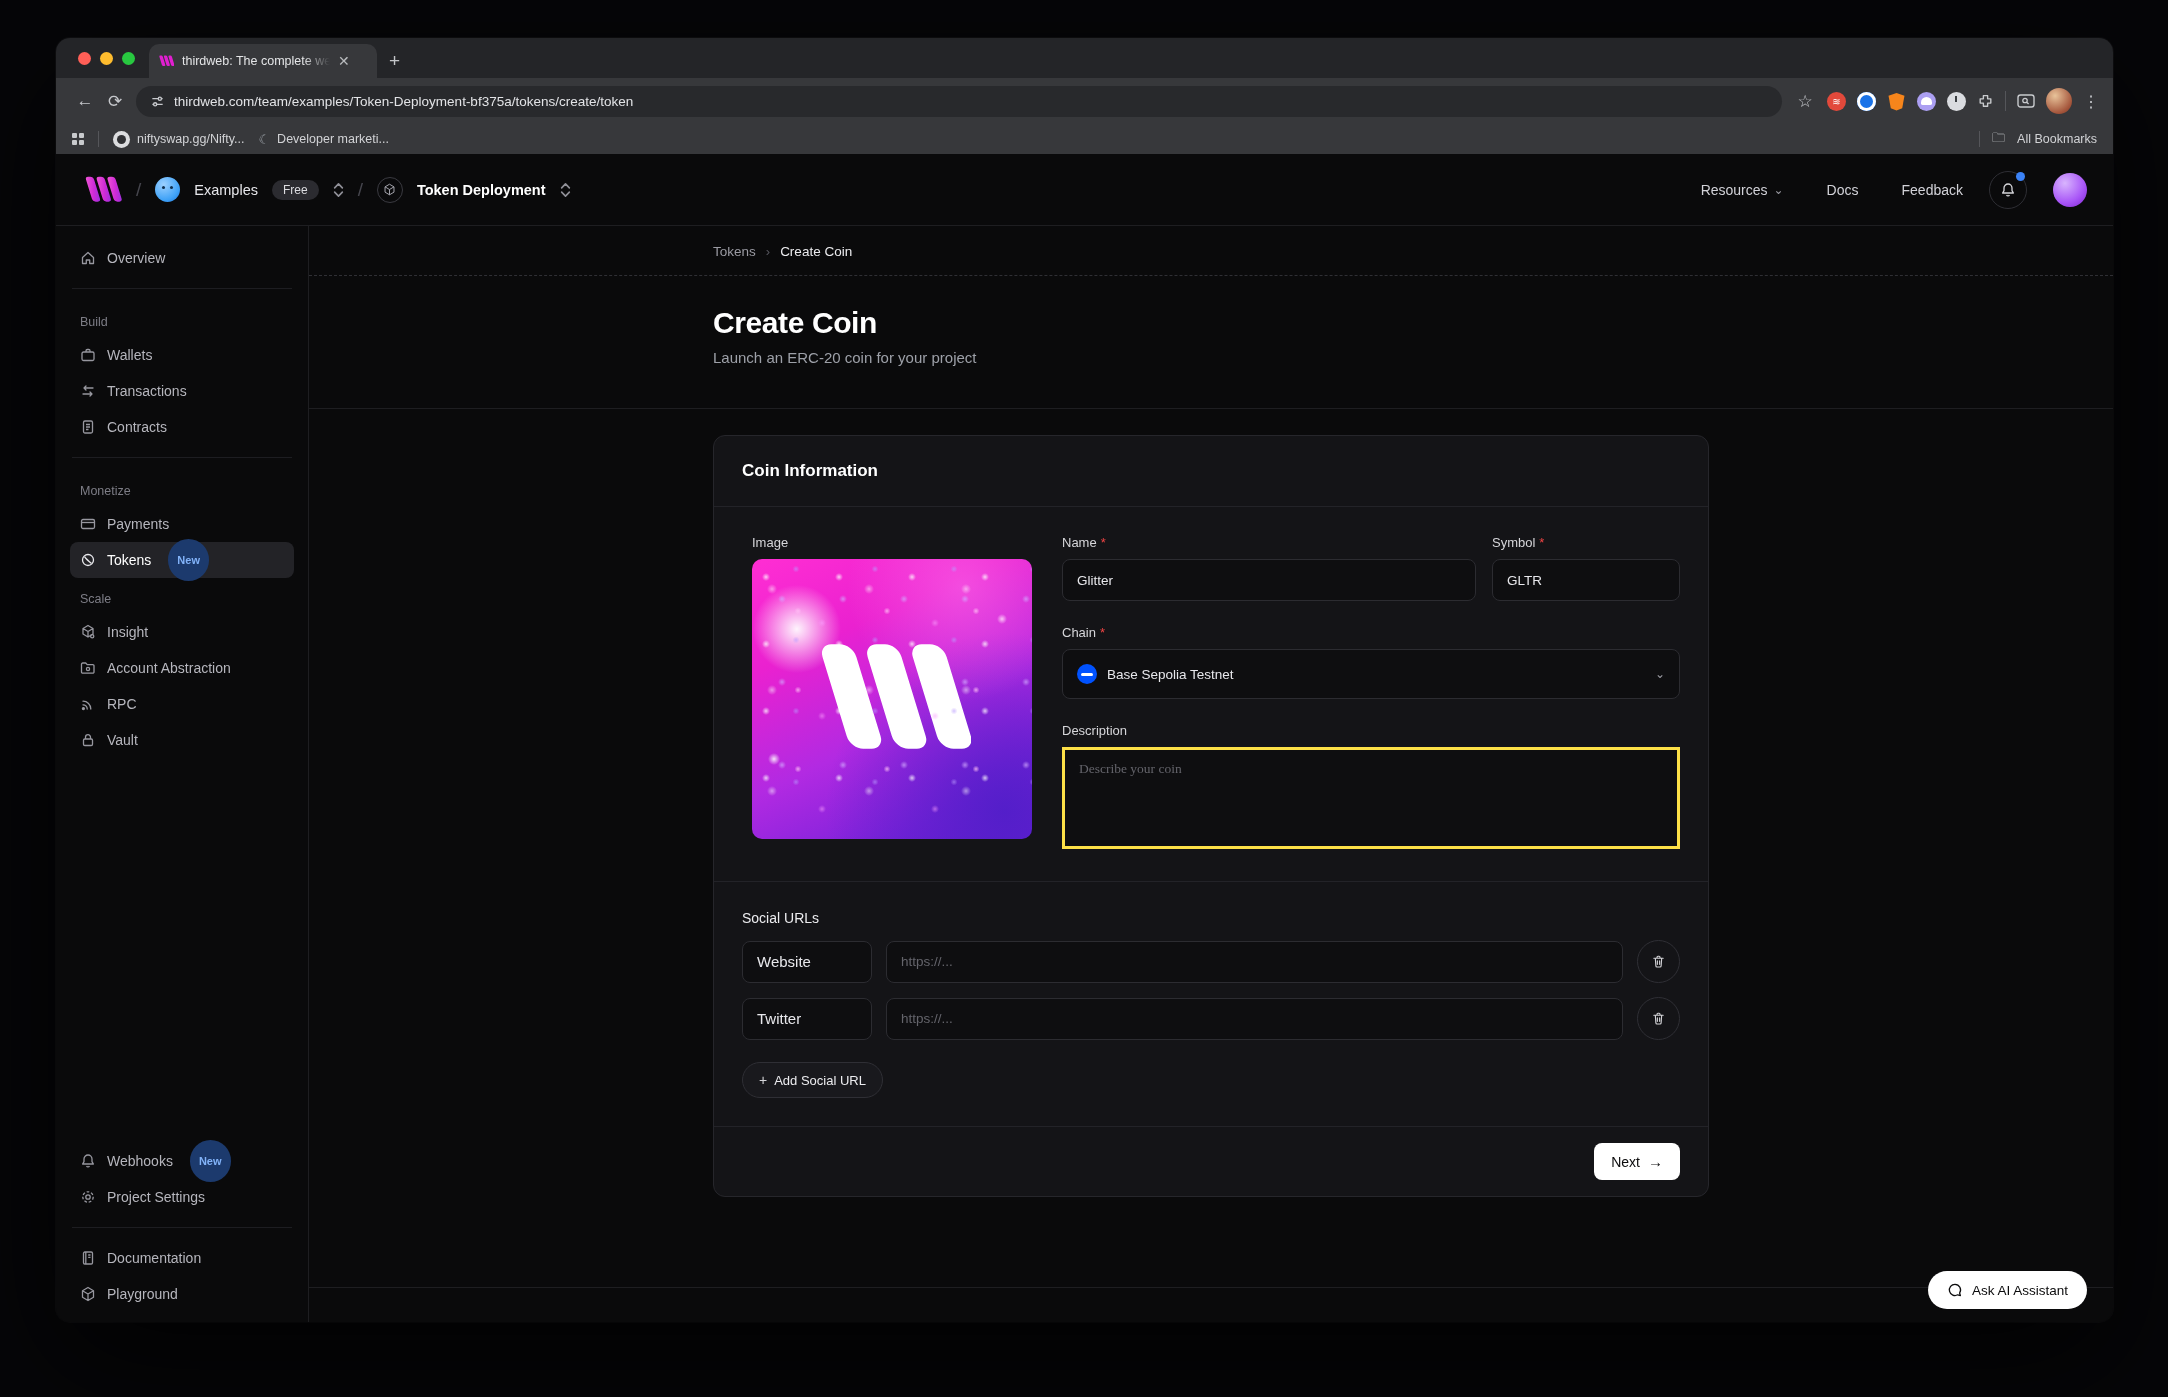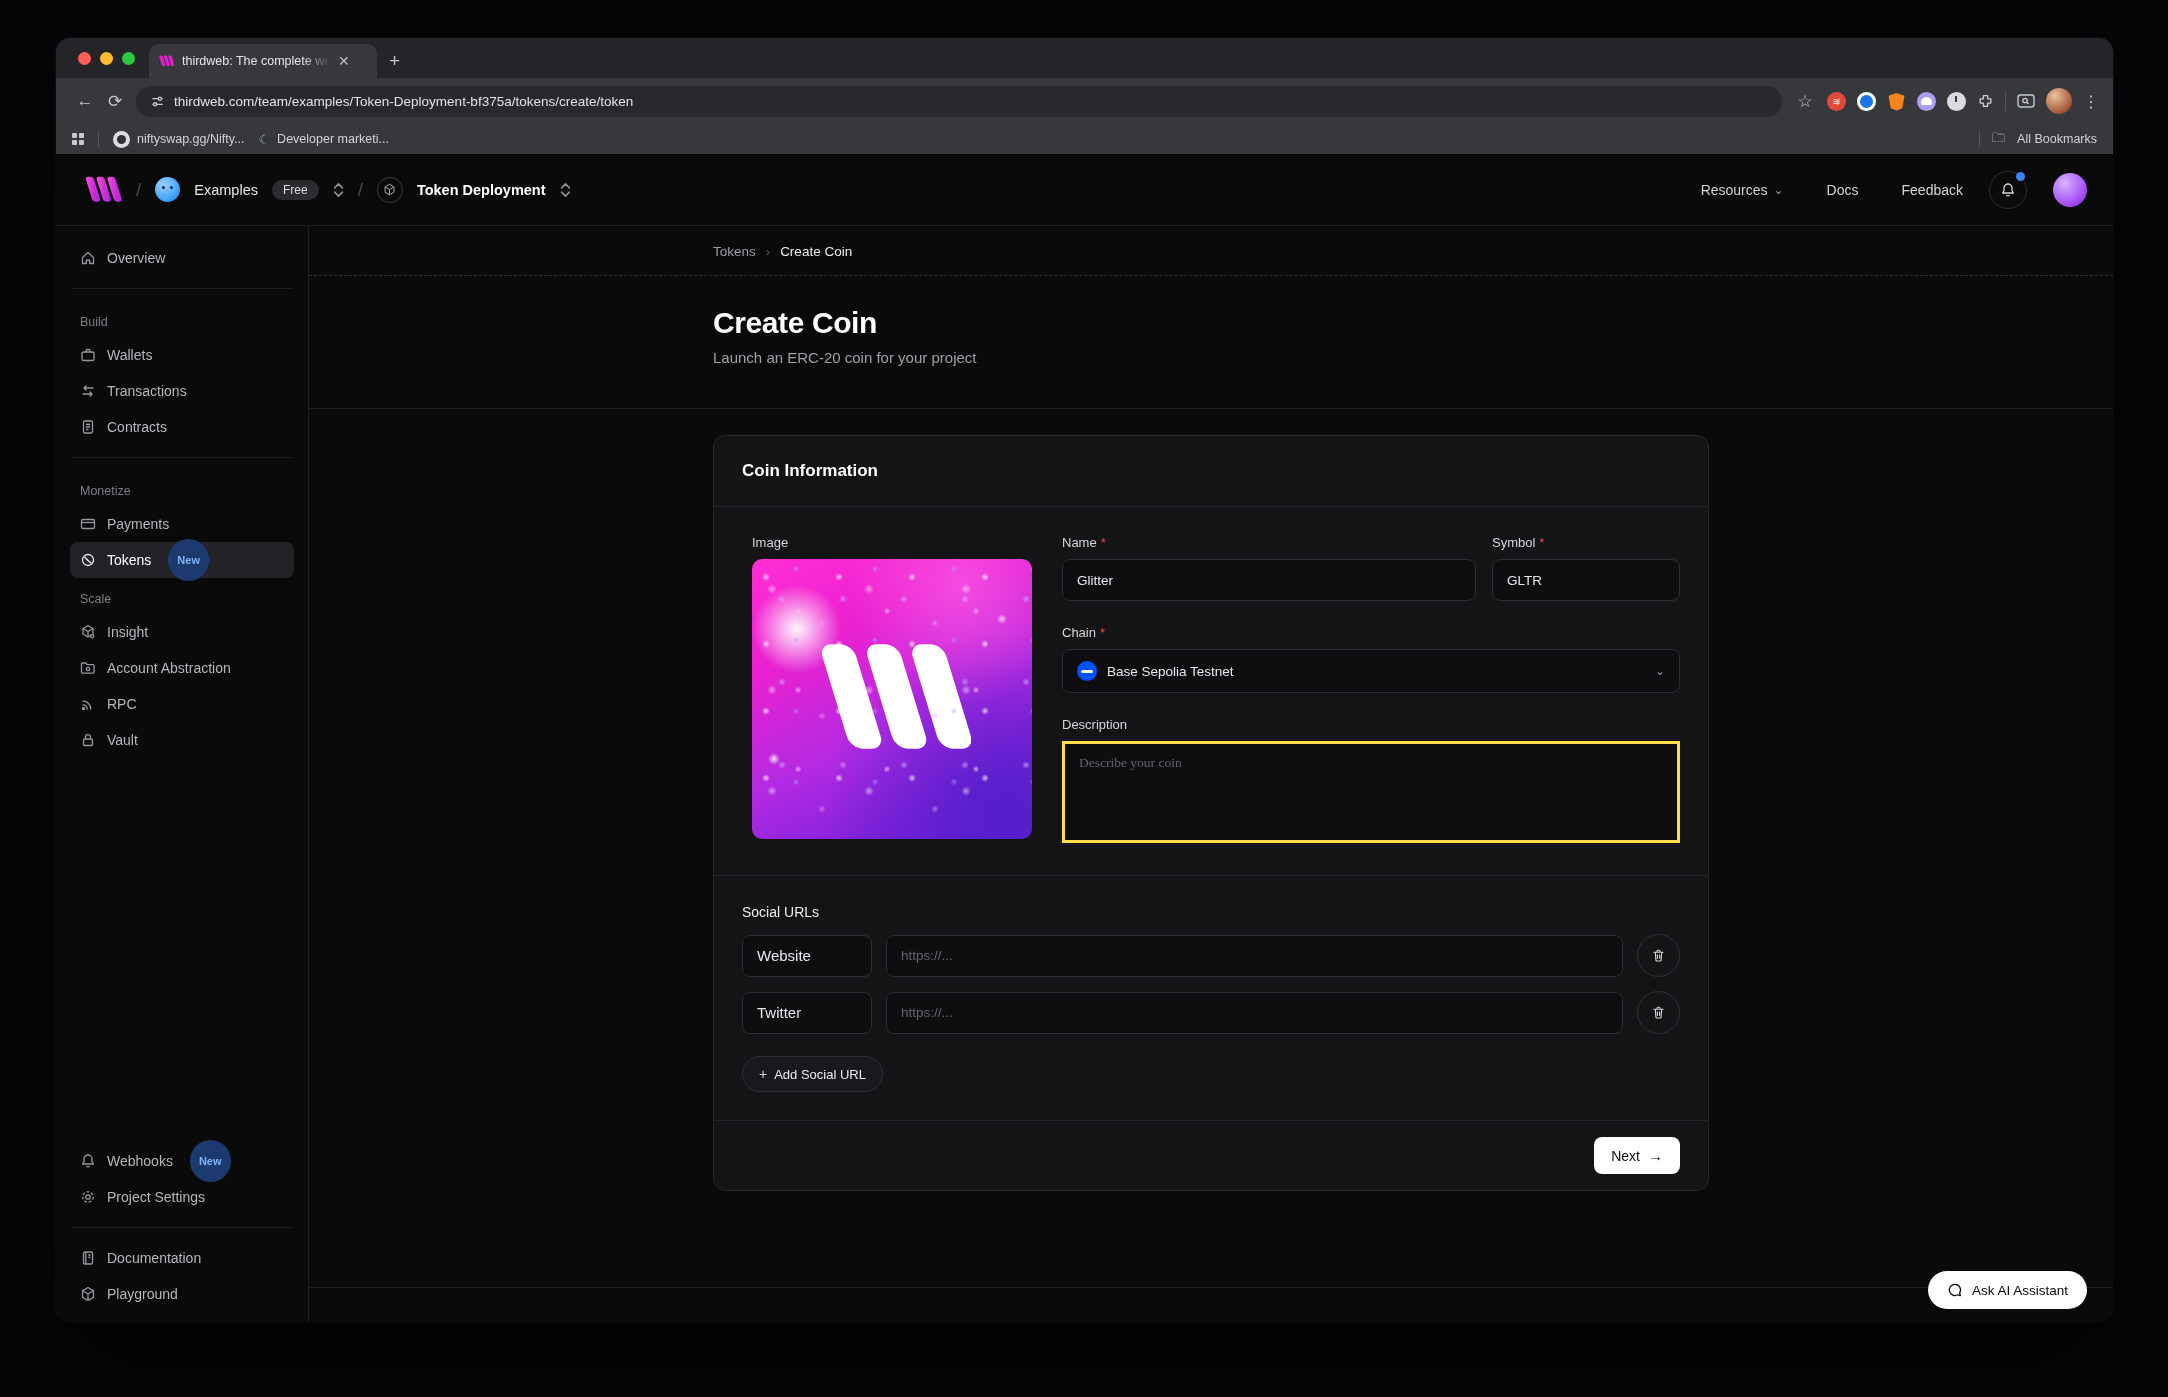--- a/index.html
+++ b/index.html
@@ -143,21 +143,21 @@
       radial-gradient(circle 4px at 20px 30px, rgba(255,255,255,.5), transparent 5px),
       radial-gradient(circle 3px at 70px 64px, rgba(250,160,255,.55), transparent 4px),
       radial-gradient(circle 2.5px at 44px 10px, rgba(185,155,255,.6), transparent 3.5px);
     background-size:97px 101px, 113px 93px, 79px 71px; }
   .coin-logo { position:absolute; left:50%; top:50%; transform:translate(-50%,-52%); }
   .col-fields { flex:1; min-width:0; }
   .row-name-sym { display:flex; gap:16px; }
   .fw-name { flex:1; }
   .fw-sym { flex:0 0 188px; }
   .field-gap { margin-top:24px; }
-  .select { height:44px; background:#0e0e10; border:1px solid #2c2c31; border-radius:8px;
+  .select { height:50px; background:#0e0e10; border:1px solid #2c2c31; border-radius:8px;
     display:flex; align-items:center; gap:10px; padding:0 14px; }
   .base-ic { width:20px; height:20px; border-radius:50%; background:#0052ff; position:relative; flex:0 0 auto; }
   .base-ic::after { content:""; position:absolute; left:4px; top:8.5px; width:12px; height:3px; border-radius:2px; background:#fff; }
   .select-val { color:#e8e8ec; font-size:13.5px; flex:1; }
   .chev-d { color:#9a9aa2; font-size:12px; }
   .textarea { height:102px; background:#0e0e10; border:3px solid #fde047; border-radius:0;
     color:#e8e8ec; font-size:13.5px; padding:11px 14px; outline:none; width:100%; resize:none;
     font-family:Liberation Serif, serif; }
   .textarea::placeholder { color:#64646b; }
   .social-label { color:#ececef; font-size:14px; font-weight:500; margin-bottom:14px; }

